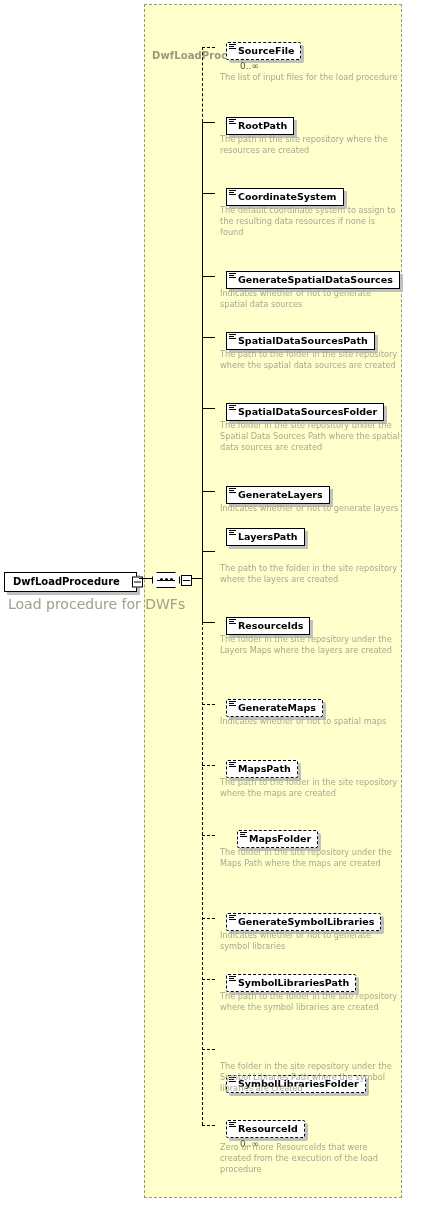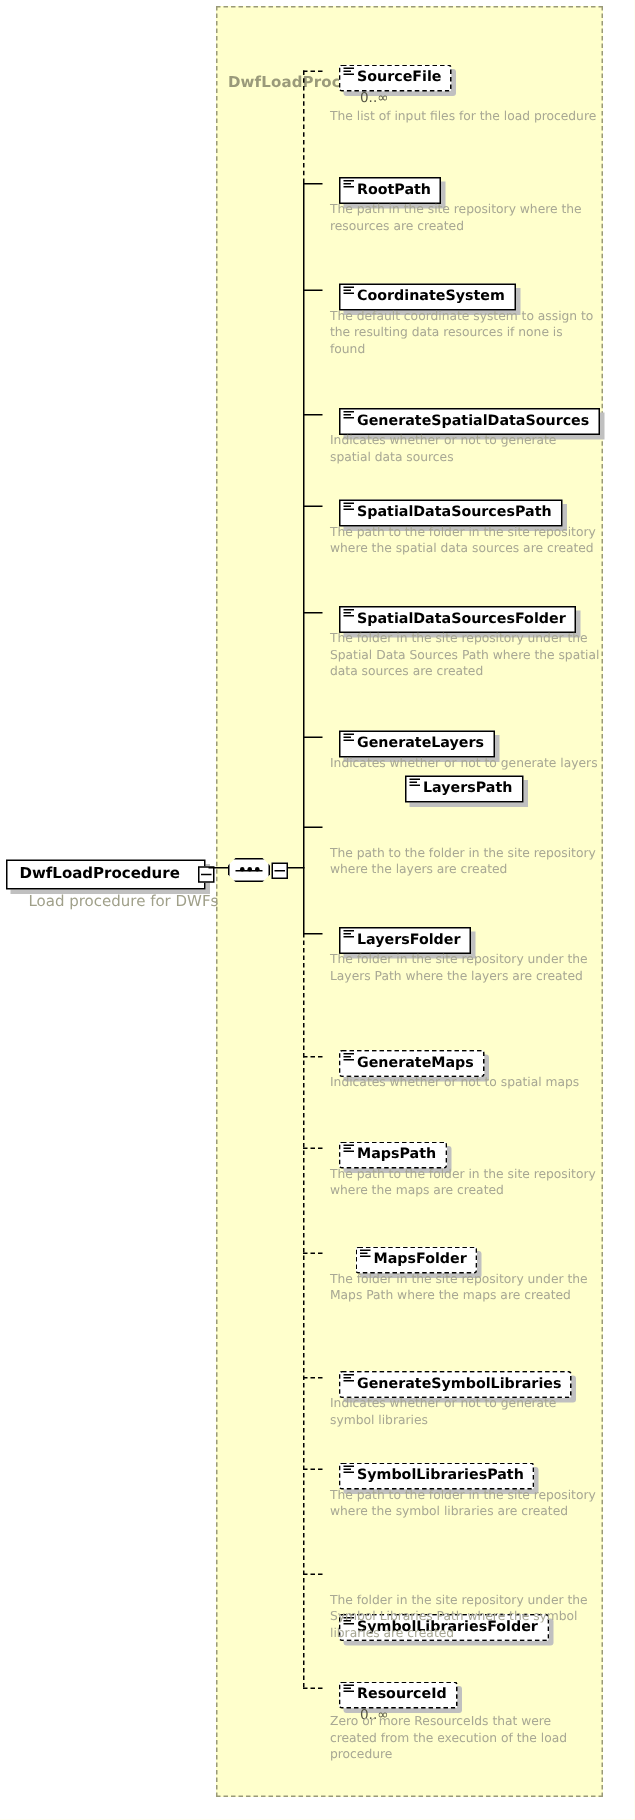--- a/index.html
+++ b/index.html
@@ -101,24 +101,23 @@
     left: 1px;
     top: 4px;
     width: 7px;
     height: 1px;
     background: #000000;
   }
   #root-desc {
     position: absolute;
     left: 8px;
     top: 596px;
-    font-size: 10px;
+    font-size: 14px;
     color: #a0a08a;
     white-space: nowrap;
-    margin-left: 11px;
   }
 
   
   #sequence-node {
     position: absolute;
     left: 152px;
     top: 572px;
     width: 30px;
     height: 18px;
   }
@@ -321,44 +320,44 @@
         <i></i>
         <i></i>
         <i></i>
       </span>
     <span>GenerateLayers</span>
   </div>
 </div>
 <div class="child-desc" style="top:503px;">Indicates whether or not to generate layers</div>
 
 <div class="line-h" style="left:202px; top:551px; width:13px;"></div>
-<div class="child" style="top:513px;margin-left:44px;">
+<div class="child" style="top:525px;">
   <div class="node-box">
     <span class="seq-glyph">
         <i></i>
         <i></i>
         <i></i>
       </span>
     <span>LayersPath</span>
   </div>
 </div>
 <div class="child-desc" style="top:563px;">The path to the folder in the site repository where the layers are created</div>
 
 <div class="line-h" style="left:202px; top:622px; width:13px;"></div>
 <div class="child" style="top:614px;">
   <div class="node-box">
     <span class="seq-glyph">
         <i></i>
         <i></i>
         <i></i>
       </span>
-    <span>LayersFolder</span>
-  </div>
-</div>
-<div class="child-desc" style="top:634px;">The folder in the site repository under the Layers Path where the layers are created</div>
+    <span>ResourceIds</span>
+  </div>
+</div>
+<div class="child-desc" style="top:634px;">The folder in the site repository under the Layers Maps where the layers are created</div>
 
 <div class="line-h dashed" style="left:202px; top:704px; width:13px;"></div>
 <div class="child" style="top:696px;">
   <div class="node-box optional">
     <span class="seq-glyph">
         <i></i>
         <i></i>
         <i></i>
       </span>
     <span>GenerateMaps</span>

